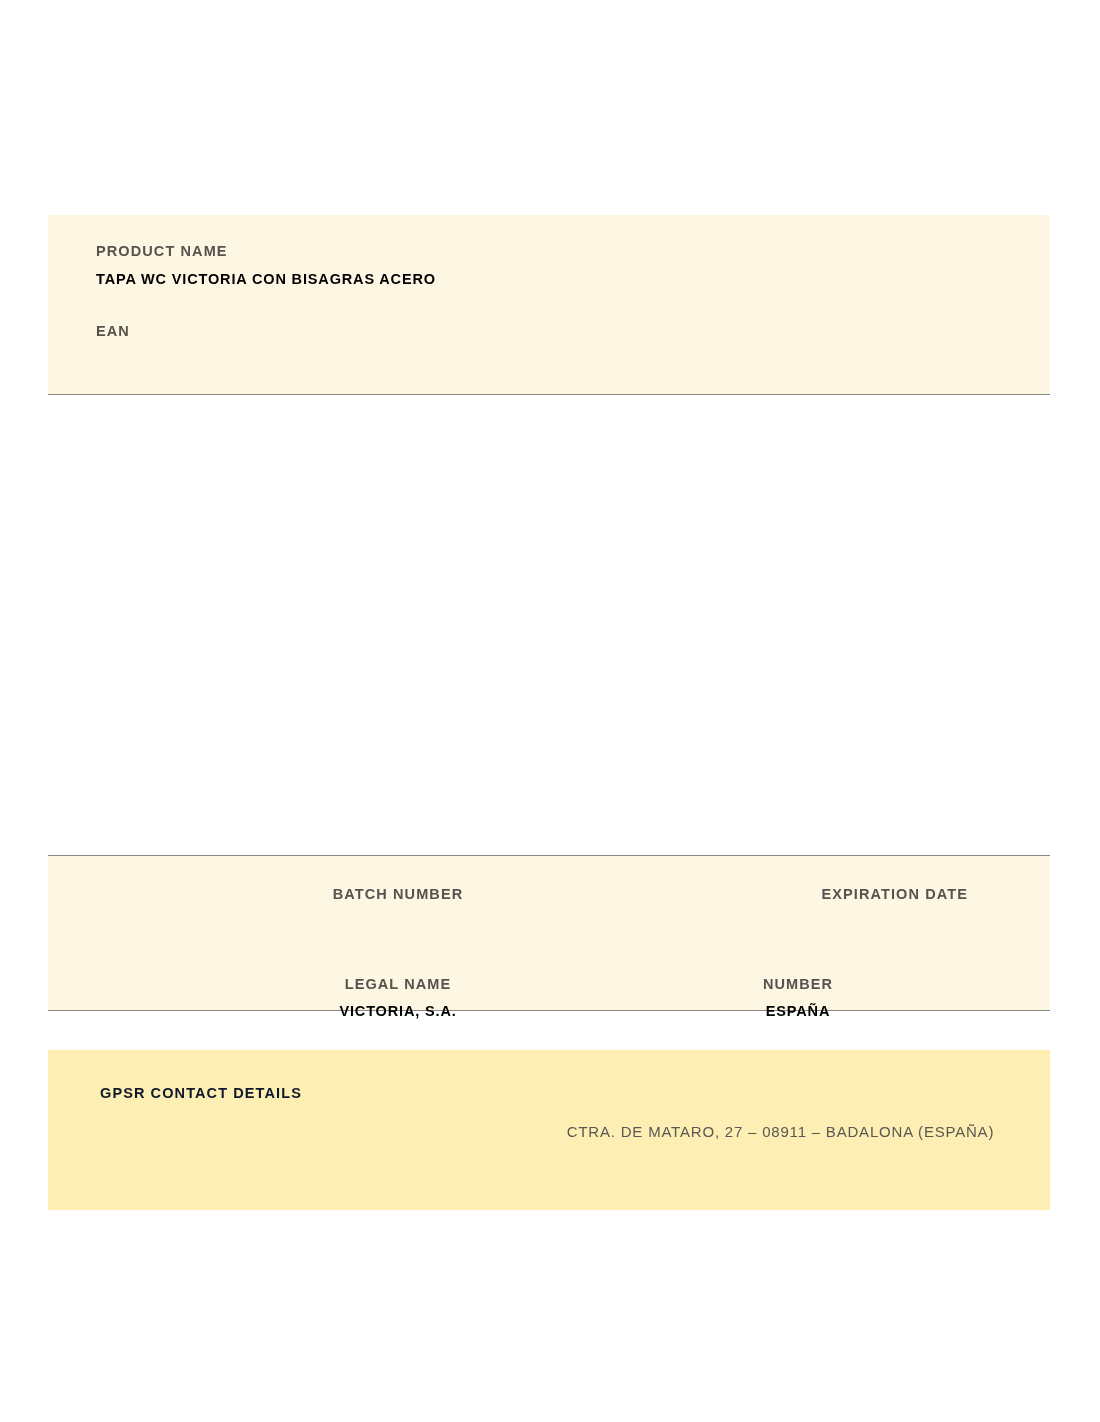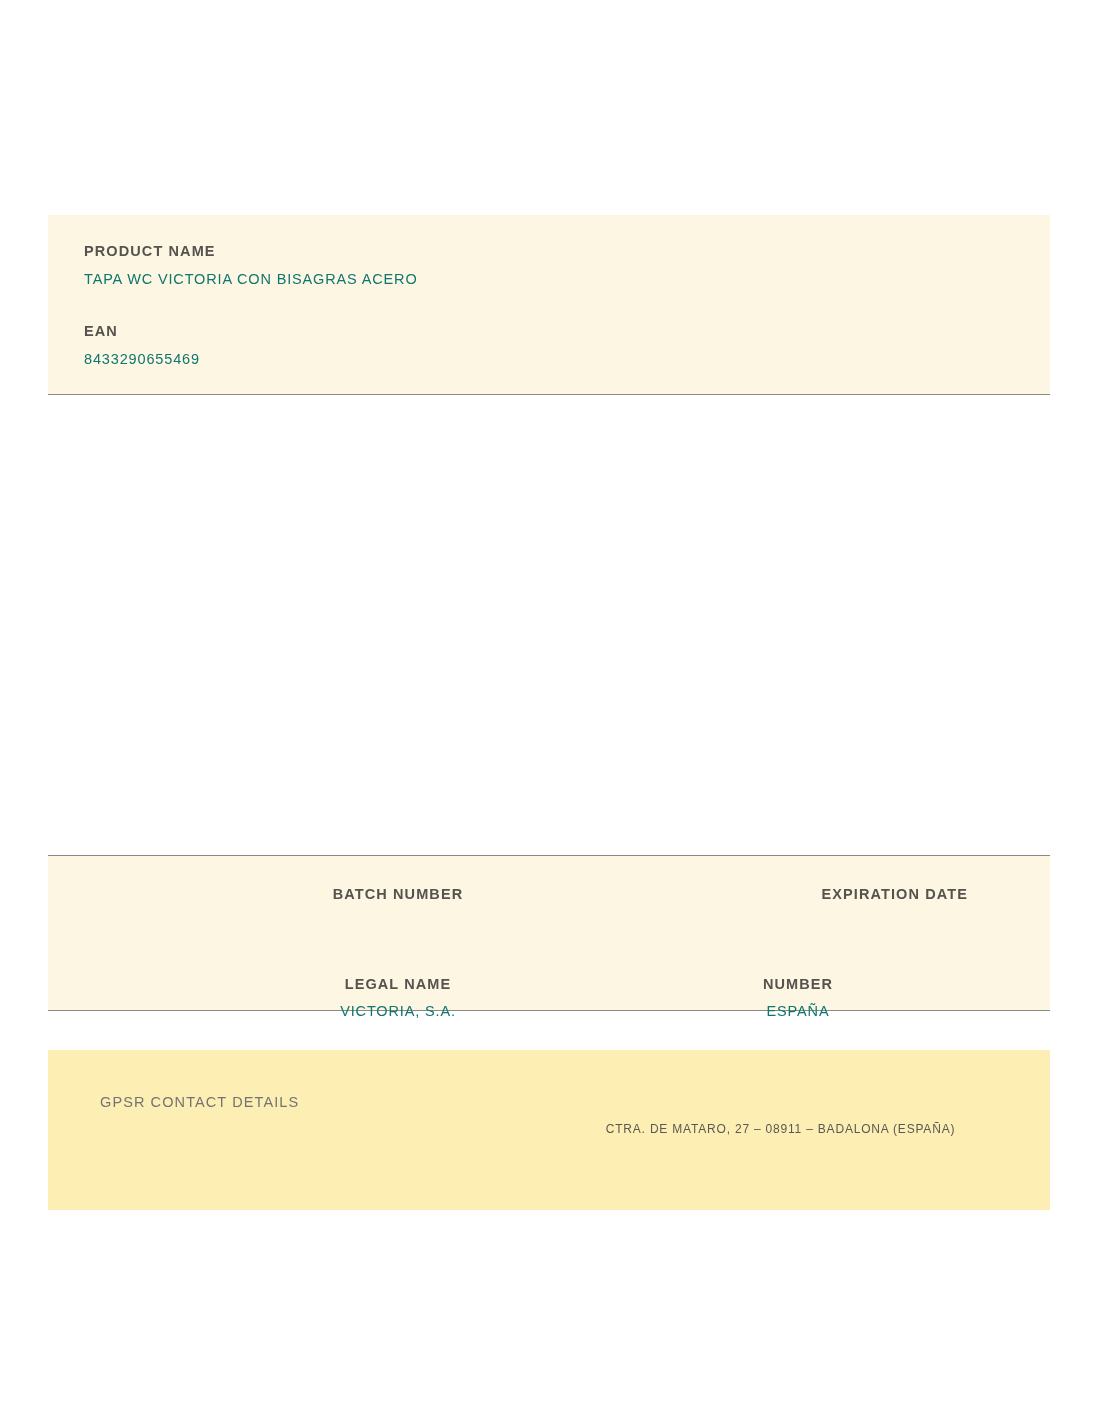--- a/index.html
+++ b/index.html
@@ -27,35 +27,35 @@
     left: 48px;
     top: 215px;
     width: 1002px;
     background: #fdf6e3;
     border-bottom: 1px solid #8a8a84;
     padding: 28px 0 28px 0;
     box-sizing: border-box;
     height: 180px;
   }
   .field {
-    padding: 0 36px;
+    padding: 0 48px;
   }
   .field-label {
     font-size: 14.5px;
     font-weight: bold;
     letter-spacing: 1.1px;
     color: #55534e;
     margin: 0 0 10px 0;
     line-height: 1.2;
   }
   .field-value {
     font-size: 14.5px;
-    font-weight: normal;
+    font-weight: bold;
     letter-spacing: 0.85px;
-    color: #0f766e;
+    color: #000000;
     margin: 0;
     line-height: 1.25;
   }
   .gap {
     height: 34px;
   }
 
   
   .middle-space {
     position: absolute;
@@ -103,52 +103,51 @@
     left: 48px;
     top: 1050px;
     width: 1002px;
     height: 160px;
     background: #fdeeb3;
     box-sizing: border-box;
   }
   .gpsr-label {
     position: absolute;
     left: 52px;
-    top: 44px;
+    top: 35px;
     font-size: 14.5px;
-    font-weight: normal;
+    font-weight: bold;
     letter-spacing: 1.1px;
-    color: #737373;
+    color: #0f172a;
   }
   .gpsr-address {
     position: absolute;
     left: 510px;
     top: 72px;
     width: 445px;
     text-align: center;
-    font-size: 12px;
+    font-size: 15px;
     letter-spacing: 0.8px;
     color: #5a5853;
     line-height: 1.3;
   }
 </style>
 </head>
 <body>
 
 <div class="page">
 
   <div class="top-block">
     <div class="field">
       <div class="field-label">PRODUCT NAME</div>
       <div class="field-value">TAPA WC VICTORIA CON BISAGRAS ACERO</div>
     </div>
     <div class="gap"></div>
     <div class="field">
       <div class="field-label">EAN</div>
-      <div class="field-value">8433290655469</div>
     </div>
   </div>
 
   <div class="middle-space"></div>
 
   <div class="mid-block">
     <div class="mid-grid">
 
       <div class="cell cell-batch">
         <div class="field-label">BATCH NUMBER</div>

